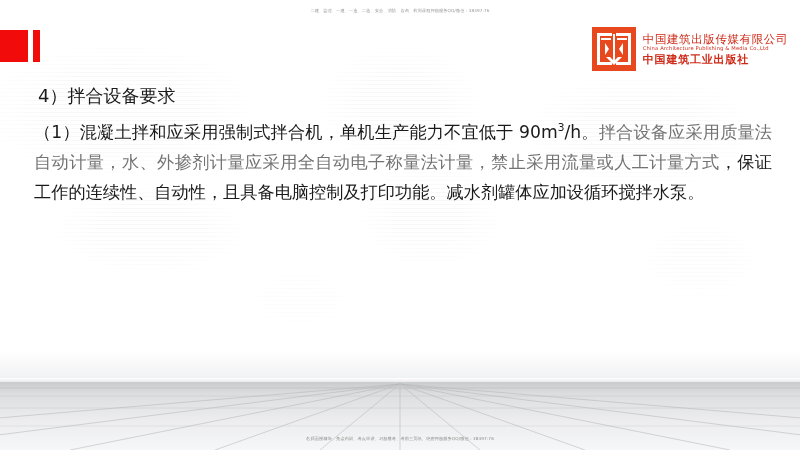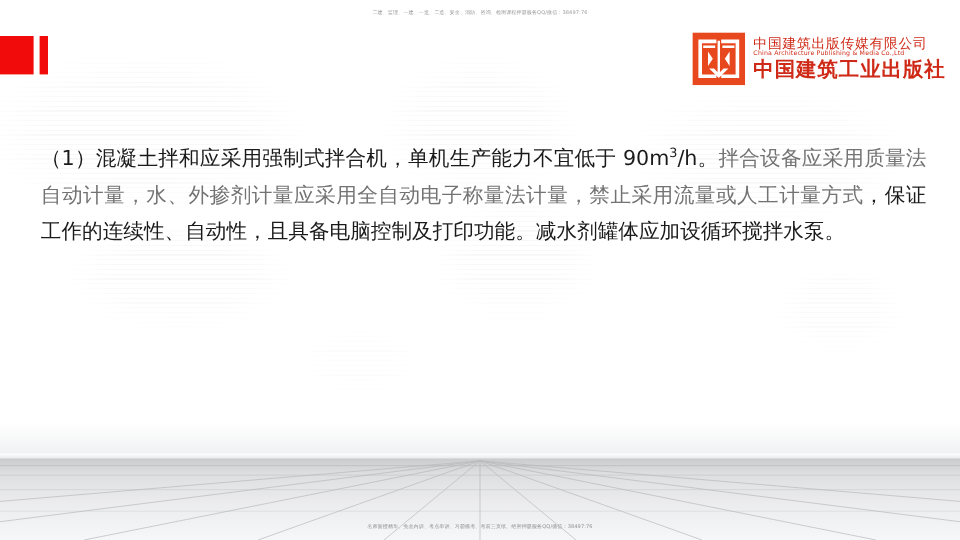--- a/index.html
+++ b/index.html
@@ -119,26 +119,26 @@
   }
   .logo-en {
     font-size: 5.2px;
     color: #cf2a17;
     letter-spacing: 0.15px;
     margin-top: 1.5px;
     white-space: nowrap;
     font-family: "DejaVu Sans", sans-serif;
   }
   .logo-sub {
-    font-size: 17px;
+    font-size: 11px;
     color: #cf2a17;
     letter-spacing: 0.8px;
     margin-top: 2px;
     white-space: nowrap;
-    font-family: Liberation Mono, monospace;
+    font-family: Liberation Serif, serif;
     font-weight: bold;
   }
 
   
   .heading {
     position: absolute;
     left: 38px;
     top: 84px;
     font-size: 18px;
     color: #1a1a1a;
@@ -232,20 +232,21 @@
       </g>
       <path d="M14 30 l8 8 l8 -8 l-4 0 l-4 4 l-4 -4 z" fill="#ffffff"></path>
     </svg>
     <div class="logo-text">
       <div class="logo-cn">中国建筑出版传媒有限公司</div>
       <div class="logo-en">China Architecture Publishing &amp; Media Co.,Ltd</div>
       <div class="logo-sub">中国建筑工业出版社</div>
     </div>
   </div>
 
+  <div class="heading">4）拌合设备要求</div>
 
   <div class="body" id="body-text"><span>（1）混凝土拌和应采用强制式拌合机，单机生产能力不宜低于 90m</span><sup>3</sup><span>/h。</span><span class="hl">拌合设备应采用质量法自动计量，水、外掺剂计量应采用全自动电子称量法计量，禁止采用流量或人工计量方式</span><span>，保证工作的连续性、自动性，且具备电脑控制及打印功能。减水剂罐体应加设循环搅拌水泵。</span></div>
 
   <div class="wall-shadow"></div>
   <div class="floor-top-edge"></div>
   <div class="floor">
     <svg class="floor-lines" viewBox="0 0 800 68" preserveAspectRatio="none">
       <g stroke="#b9bcbe" stroke-width="0.7" fill="none" opacity="0.85">
         <line x1="0" y1="6" x2="800" y2="6"></line>
         <line x1="0" y1="14" x2="800" y2="14" stroke-width="0.6" opacity="0.7"></line>

